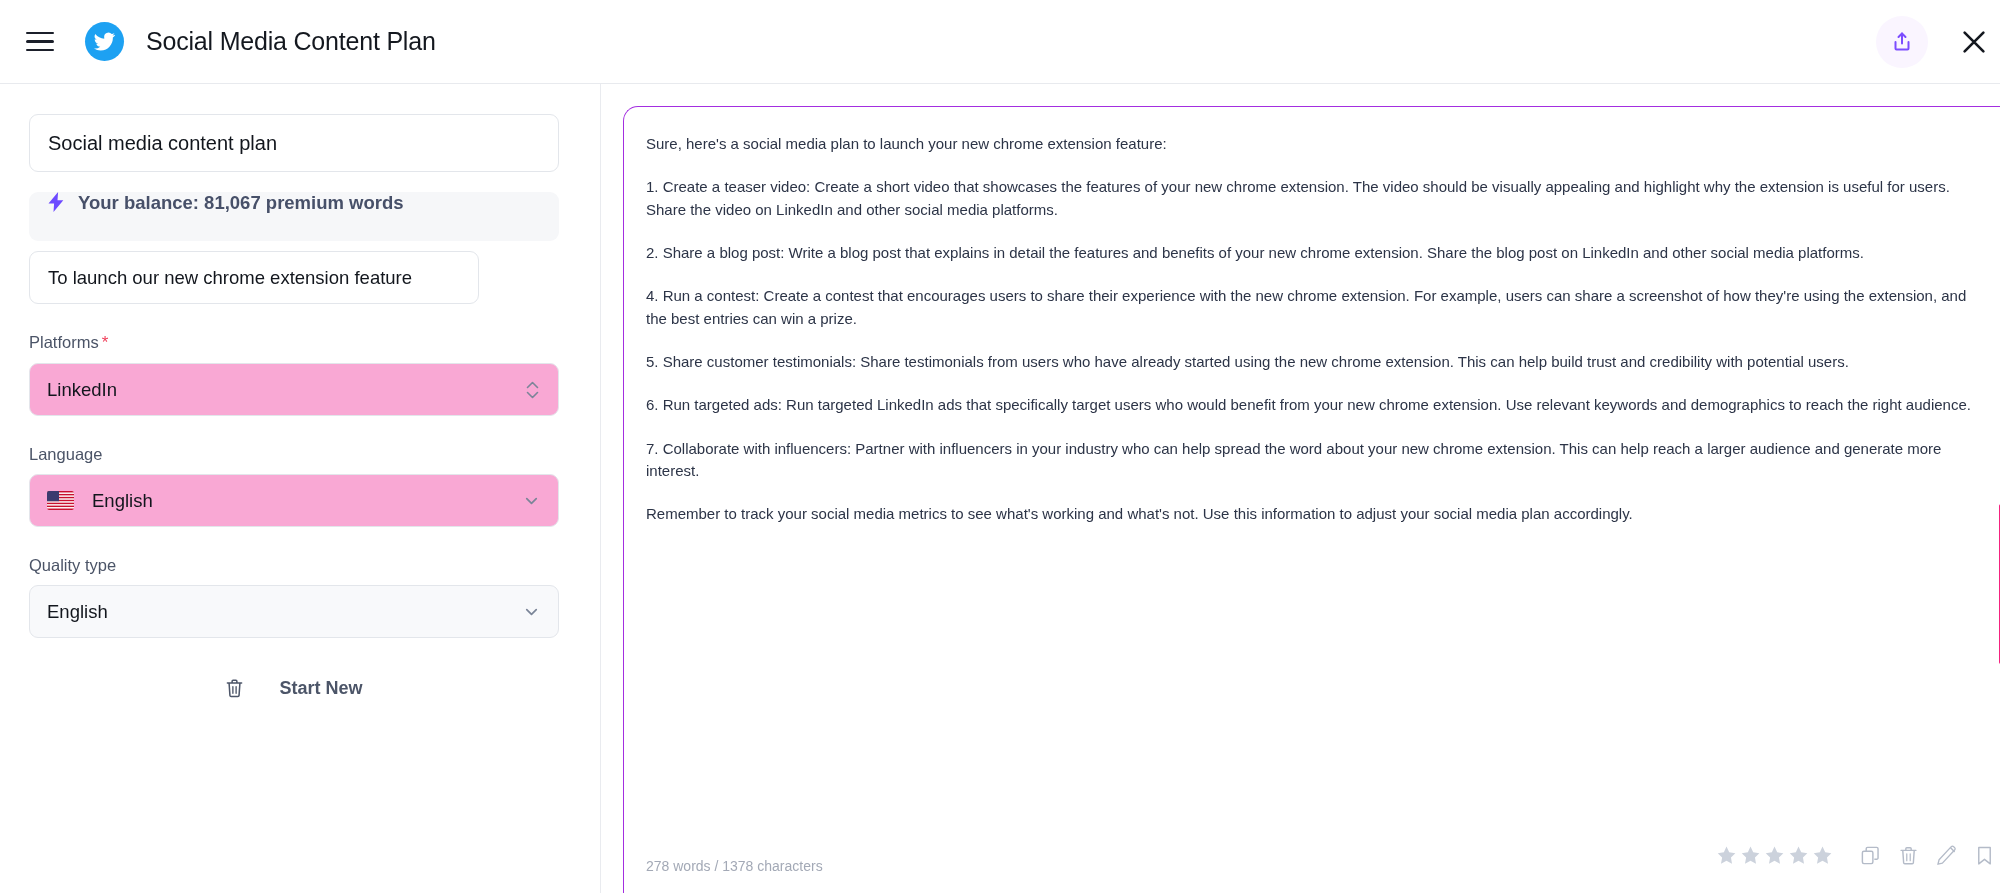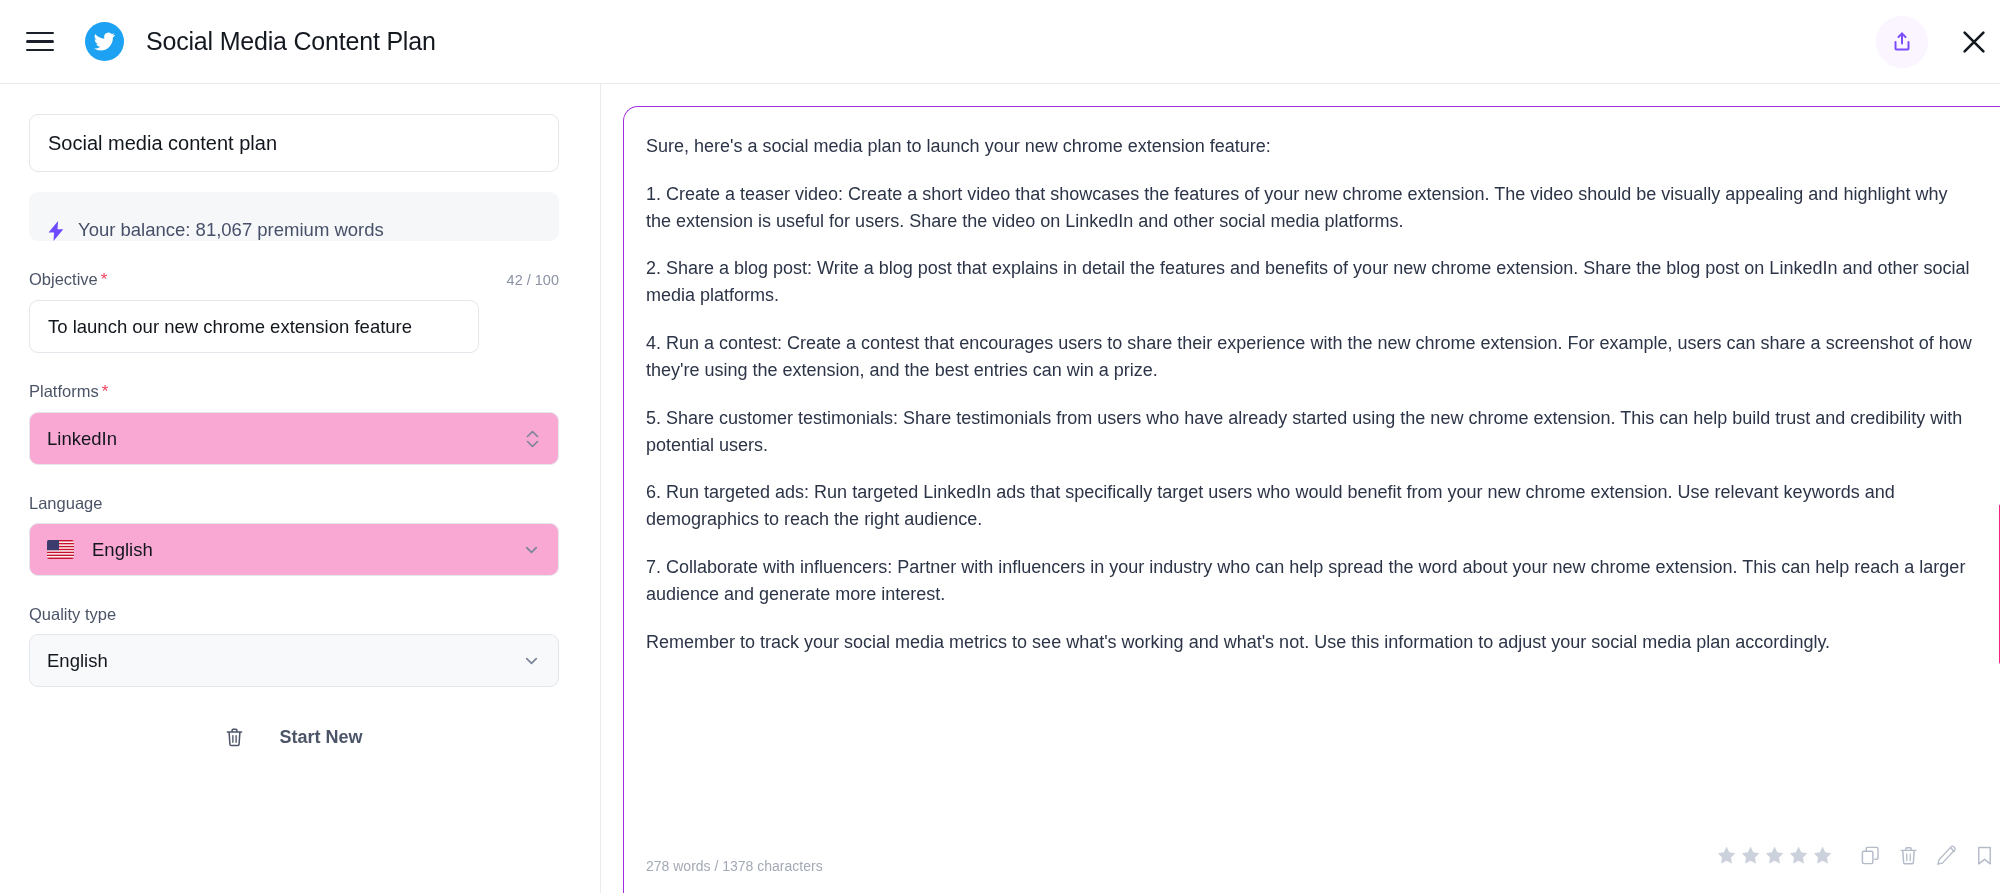--- a/index.html
+++ b/index.html
@@ -121,22 +121,23 @@
     background: #fff;
     outline: none;
   }
   .balance-pill {
     margin-top: 20px;
     width: 530px;
     height: 49px;
     background: #f6f7f9;
     border-radius: 9px;
     display: flex;
-    align-items: flex-end;
+    align-items: flex-start;
     padding: 0 19px;
+    font-weight: bold;
   }
   .bolt-icon { width: 17px; height: 20px; display:block; flex:0 0 auto; }
   .balance-text {
     margin-left: 13px;
     font-size: 18.5px;
     color: #475069;
   }
   .field-head {
     margin-top: 29px;
     width: 530px;
@@ -226,21 +227,21 @@
     border-bottom: none;
     border-top-left-radius: 15px;
     background: #ffffff;
     padding: 26px 0 0 22px;
     overflow: hidden;
   }
   .result-body {
     width: 1330px;
   }
   .result-body p {
-    font-size: 18px;
+    font-size: 15px;
     line-height: 1.49;
     color: #2c3447;
     margin-bottom: 21px;
   }
   .wordcount {
     position: absolute;
     left: 22px;
     bottom: 19px;
     font-size: 14px;
     color: #a3a9b6;
@@ -319,26 +320,20 @@
 
     <input class="title-input" type="text" value="Social media content plan" style="">
 
     <div class="balance-pill">
       <svg class="bolt-icon" viewBox="0 0 16 20">
         <path fill="#6d4aff" d="M9.6 0L0 11.5h5.6L5 20l9.8-11.8H9l.6-8.2z"></path>
       </svg>
       <div class="balance-text">Your balance: 81,067 premium words</div>
     </div>
 
-    <div class="field-head">
-      <div class="field-label">
-        <span>Objective</span><span class="req-star">*</span>
-      </div>
-      <div class="char-count">42 / 100</div>
-    </div>
 
     <input class="objective-input" type="text" value="To launch our new chrome extension feature" style="">
 
     <div class="field-head">
       <div class="field-label">
         <span>Platforms</span><span class="req-star">*</span>
       </div>
     </div>
 
     <div class="select-box">

